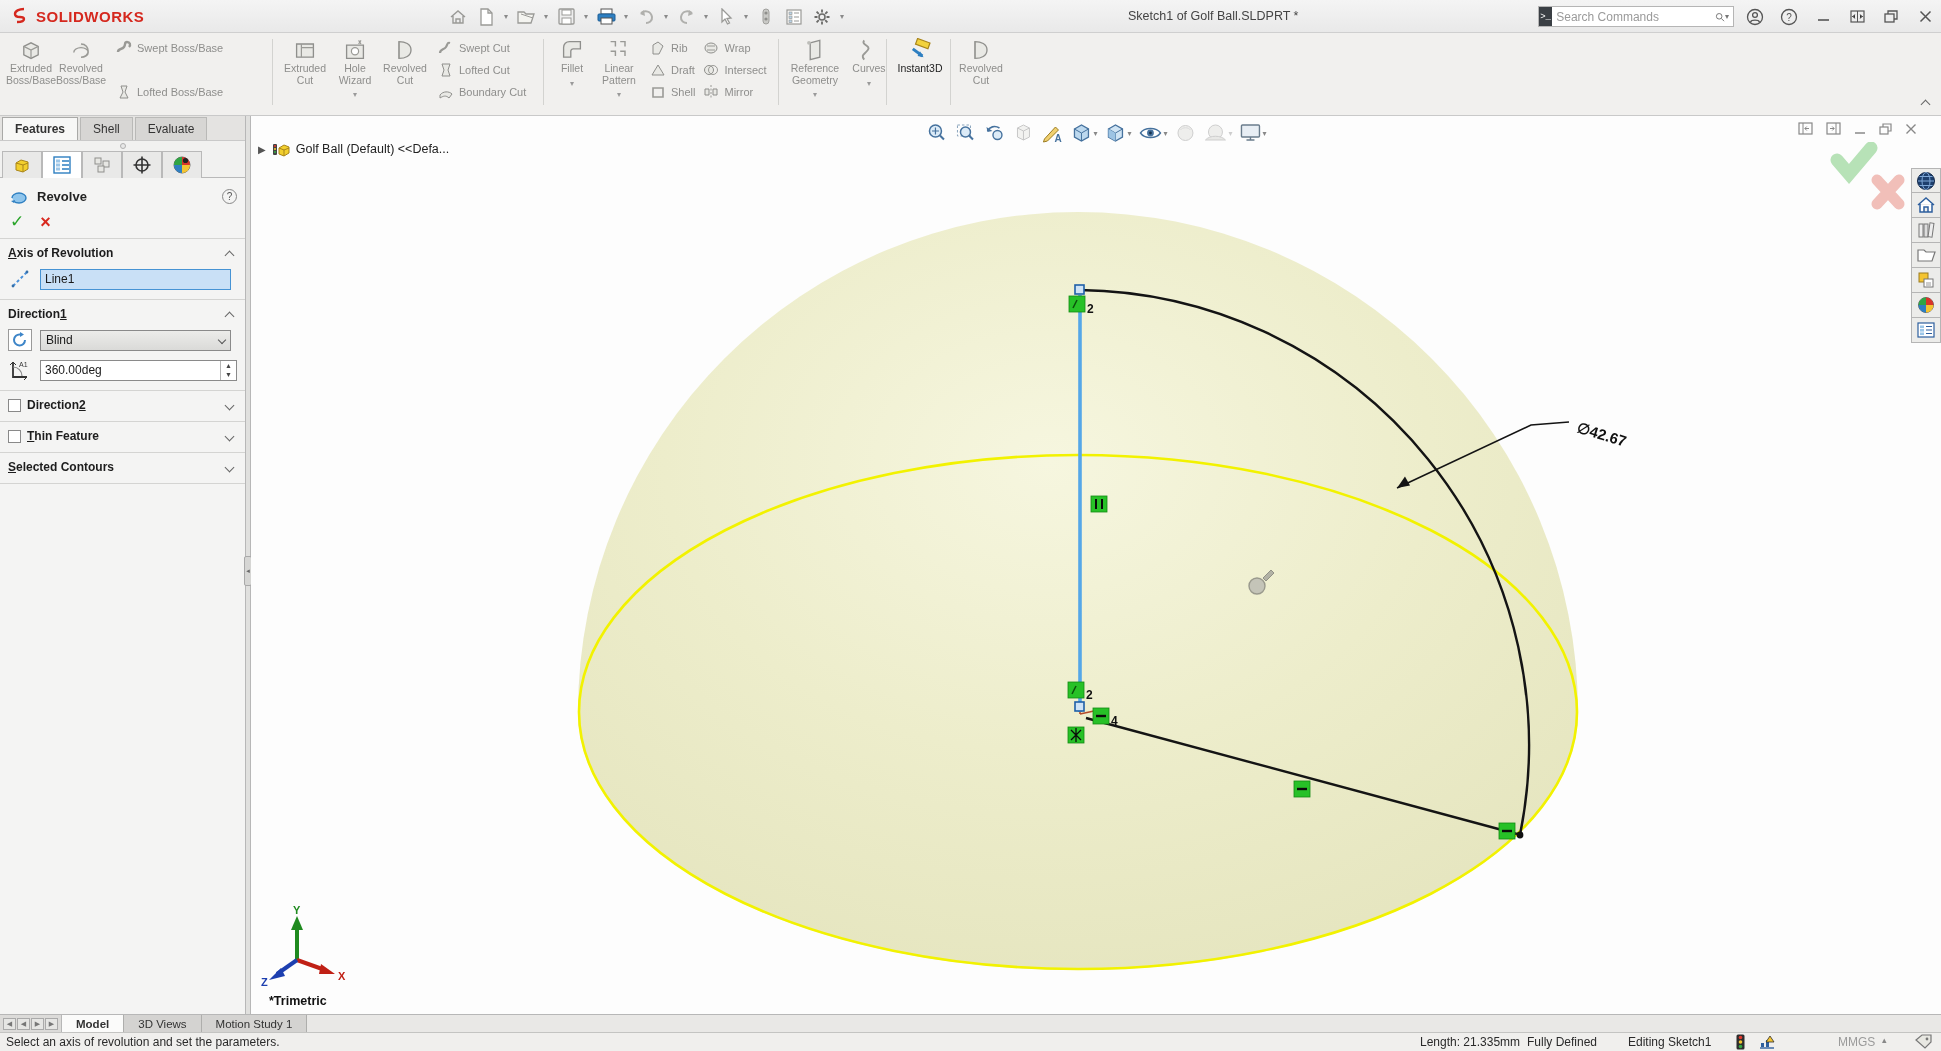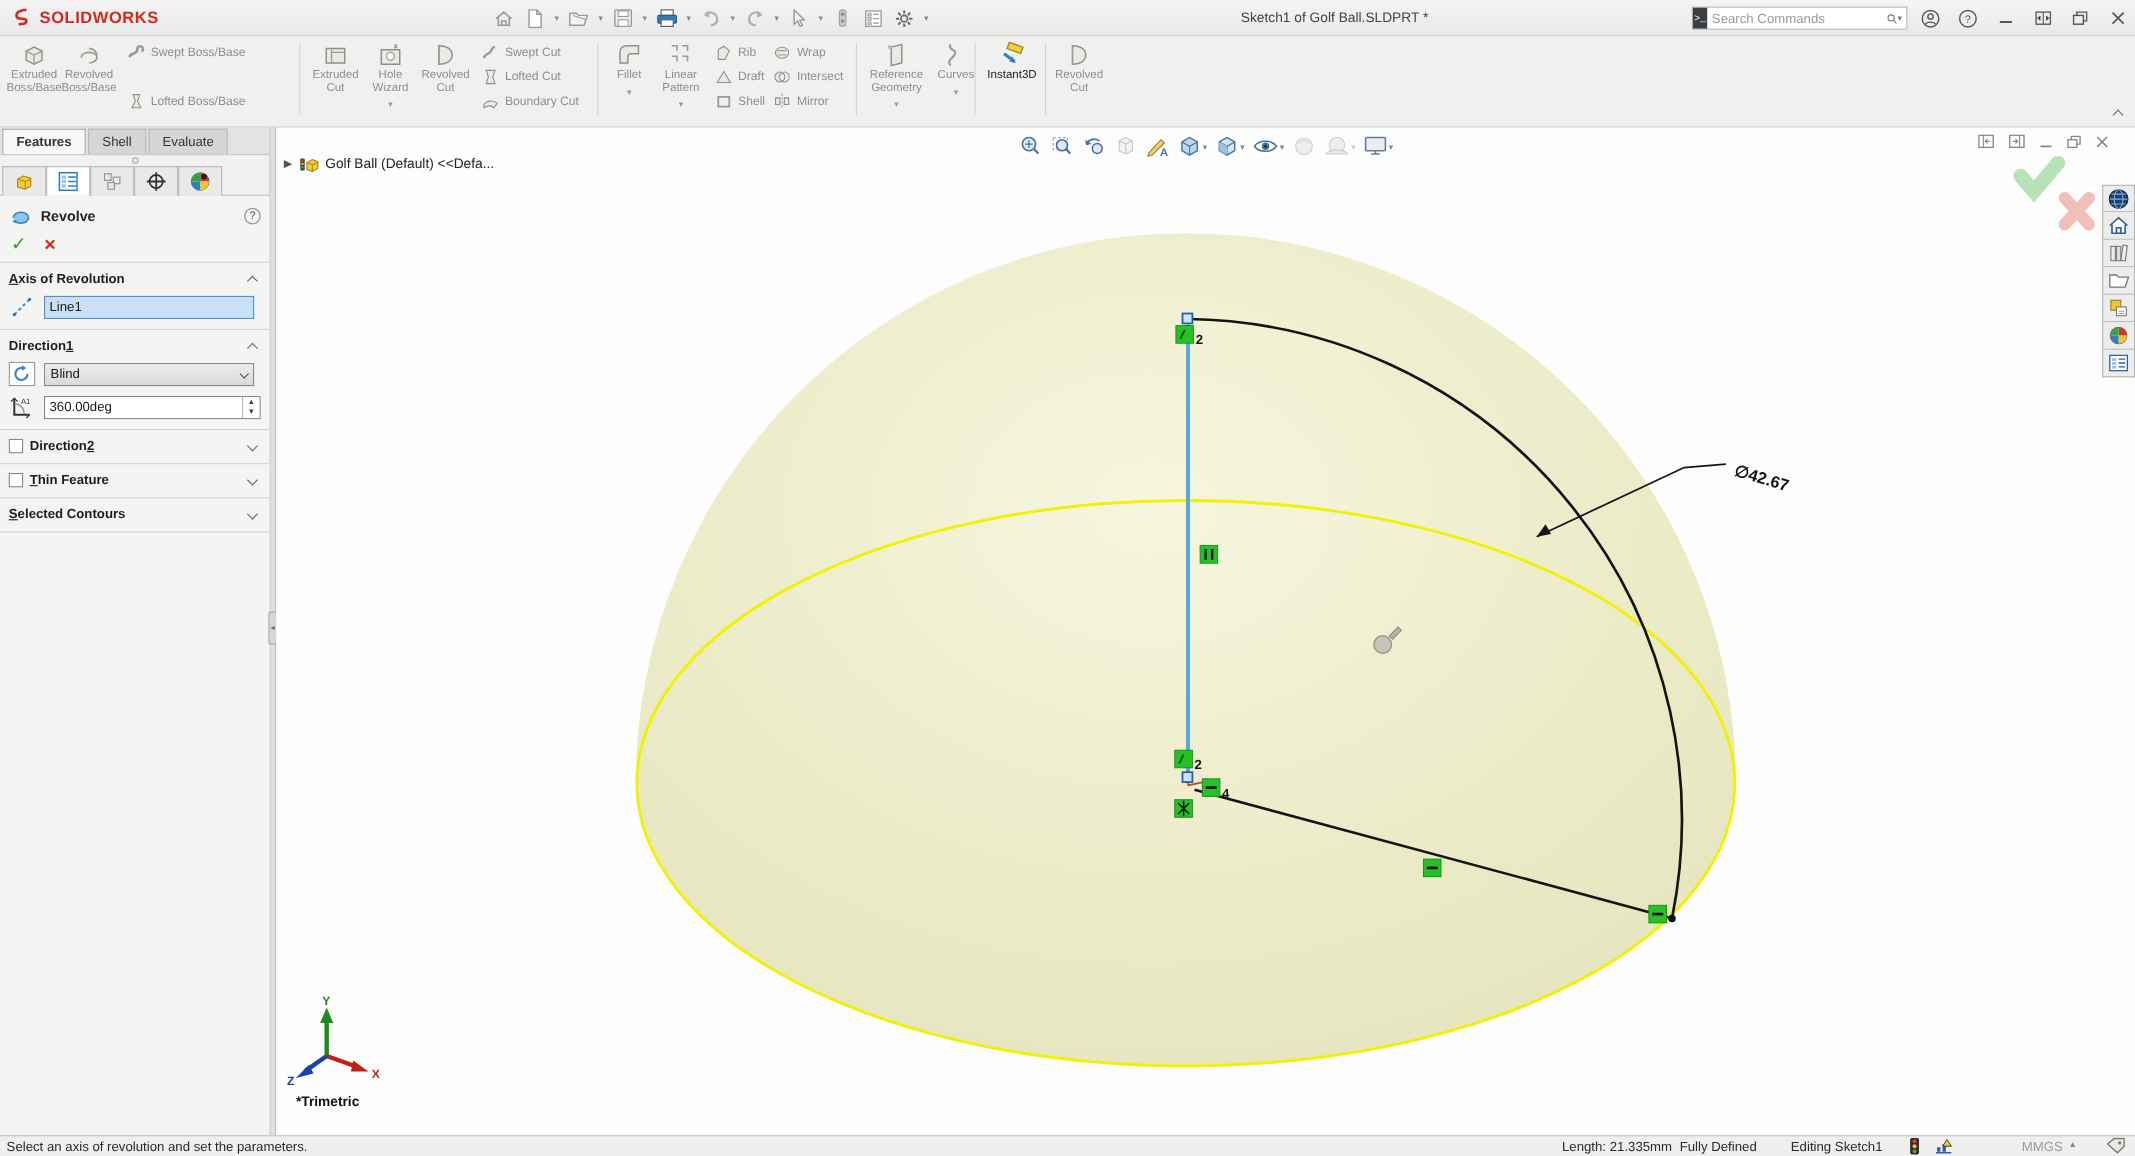--- a/index.html
+++ b/index.html
@@ -845,20 +845,31 @@
           <text x="79" y="76" font-size="11" font-weight="bold" fill="#c02015" font-family="Liberation Sans">X</text>
           <path d="M38 56L18 70" stroke="#1d3fb0" stroke-width="4"></path>
           <polygon points="10,76 22,64 26,72" fill="#1d3fb0"></polygon>
           <text x="2" y="82" font-size="11" font-weight="bold" fill="#1d3fb0" font-family="Liberation Sans">Z</text>
         </svg>
       </div>
       <div class="view-label">*Trimetric</div>
     </div>
   </div>
 
+  <div class="bottom-tabs">
+    <div class="tabnav">
+      <span>◀</span>
+      <span>◀</span>
+      <span>▶</span>
+      <span>▶</span>
+    </div>
+    <span class="btab active">Model</span>
+    <span class="btab">3D Views</span>
+    <span class="btab">Motion Study 1</span>
+  </div>
 
   <div class="statusbar">
     <span class="status-msg">Select an axis of revolution and set the parameters.</span>
     <span class="st" style="left:1420px;">Length: 21.335mm</span>
     <span class="st" style="left:1527px;">Fully Defined</span>
     <span class="st" style="left:1628px;">Editing Sketch1</span>
     <span class="st" style="left:1736px;top:1px;"><svg width="9" height="16" viewBox="0 0 9 16">
           <rect x="0.5" y="0.5" width="8" height="15" rx="1.5" fill="#2d2d2d"></rect>
           <circle cx="4.5" cy="3.5" r="1.8" fill="#e03a2e"></circle>
           <circle cx="4.5" cy="8" r="1.8" fill="#f4c431"></circle>

